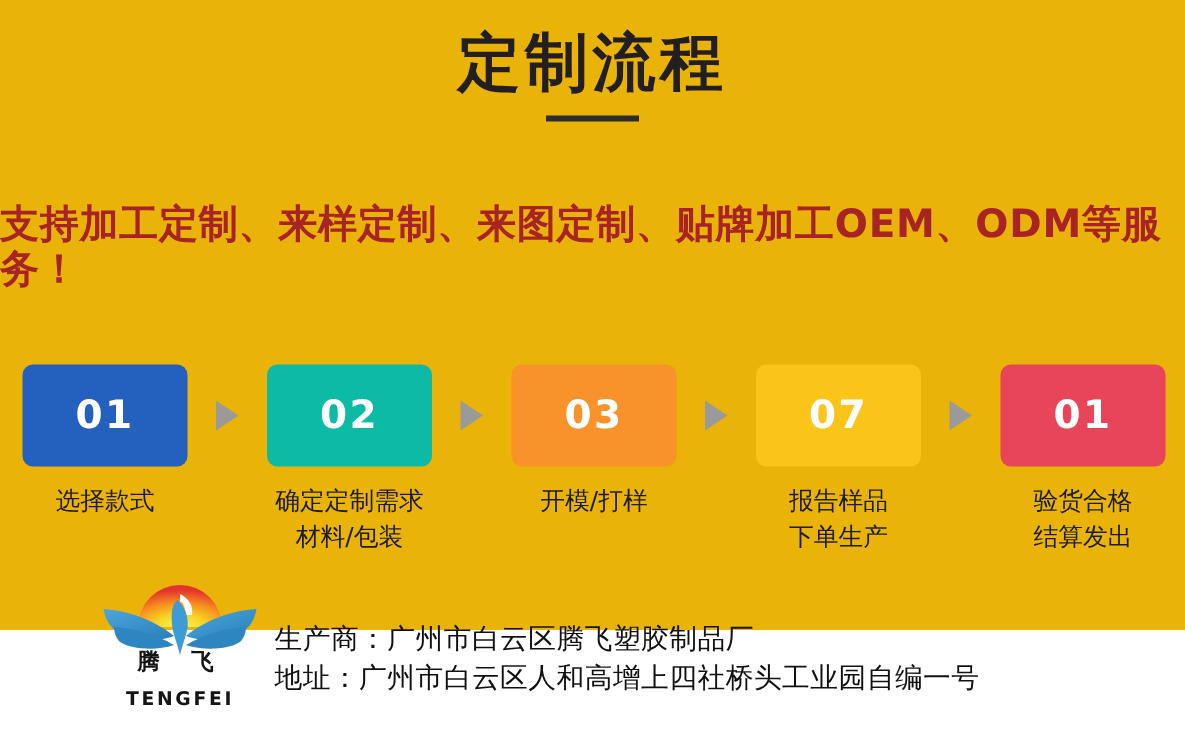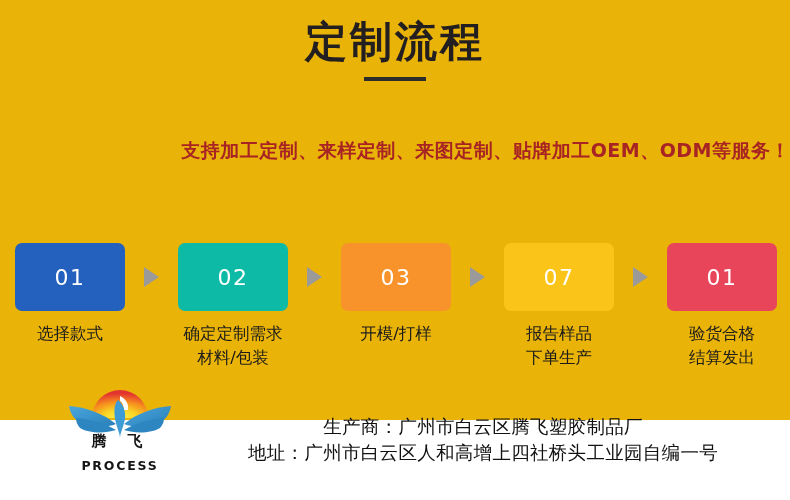--- a/index.html
+++ b/index.html
@@ -51,22 +51,22 @@
     height: 4px;
     background: #2d2d2d;
   }
 
   
   .tagline {
     position: absolute;
     top: 135px;
     left: 0;
     width: 790px;
-    text-align: right;
-    font-size: 19px;
+    text-align: left;
+    font-size: 26px;
     font-weight: bold;
     color: #a82424;
     letter-spacing: 0.5px;
     line-height: 30px;
     font-family: "DejaVu Sans", "Liberation Sans", sans-serif;
   }
 
   
   .steps {
     position: absolute;
@@ -83,22 +83,22 @@
   .step-box {
     width: 110px;
     height: 68px;
     border-radius: 7px;
     display: flex;
     align-items: center;
     justify-content: center;
     box-sizing: border-box;
   }
   .step-num {
-    font-size: 22px;
-    font-weight: normal;
+    font-size: 26px;
+    font-weight: bold;
     color: #ffffff;
     letter-spacing: 1.5px;
     font-family: "DejaVu Sans", "Liberation Sans", sans-serif;
   }
   .step-label {
     margin-top: 11px;
     width: 150px;
     margin-left: -20px;
     text-align: center;
     font-size: 16.5px;
@@ -167,21 +167,20 @@
     top: 26px;
     width: 600px;
   }
   .company-line {
     font-size: 18.5px;
     color: #111111;
     line-height: 26px;
     letter-spacing: 0.3px;
     font-family: "DejaVu Sans", "Liberation Sans", sans-serif;
     white-space: nowrap;
-    text-align: center;
   }
 </style>
 </head>
 <body>
 
 <div id="page">
 
   <div class="header">
     <div class="title-cn">定制流程</div>
     <div class="title-rule"></div>
@@ -260,21 +259,21 @@
 
           <path d="M105 18 C88 19 70 26 58 36 C68 40 86 40 96 33 C101 30 104 24 105 18 Z" fill="url(#wingGrad)"></path>
           <path d="M98 30 C84 31 70 35 58 42 C70 46 86 45 94 40 C97 37 98 33 98 30 Z" fill="#2e86c1"></path>
 
           <path d="M54 8 C60 11 63 16 62 22 L58 22 C58 18 56 14 54 12 Z" fill="#ffffff"></path>
           <path d="M52 12 C57 16 60 23 59 31 C57 40 54 46 54 50 C54 46 51 40 49 31 C48 23 48 16 52 12 Z" fill="#3d9bd6"></path>
           <path d="M54 9 C58 11 61 14 61 18 C59 16 56 14 54 13 Z" fill="#ffffff"></path>
         </svg>
       </div>
       <div class="logo-cn">腾 飞</div>
-      <div class="logo-en">PROCESS</div>
+      <div class="logo-en">TENGFEI</div>
     </div>
 
     <div class="company-info">
       <div class="company-line">生产商：广州市白云区腾飞塑胶制品厂</div>
       <div class="company-line">地址：广州市白云区人和高增上四社桥头工业园自编一号</div>
     </div>
 
   </div>
 
 </div>

